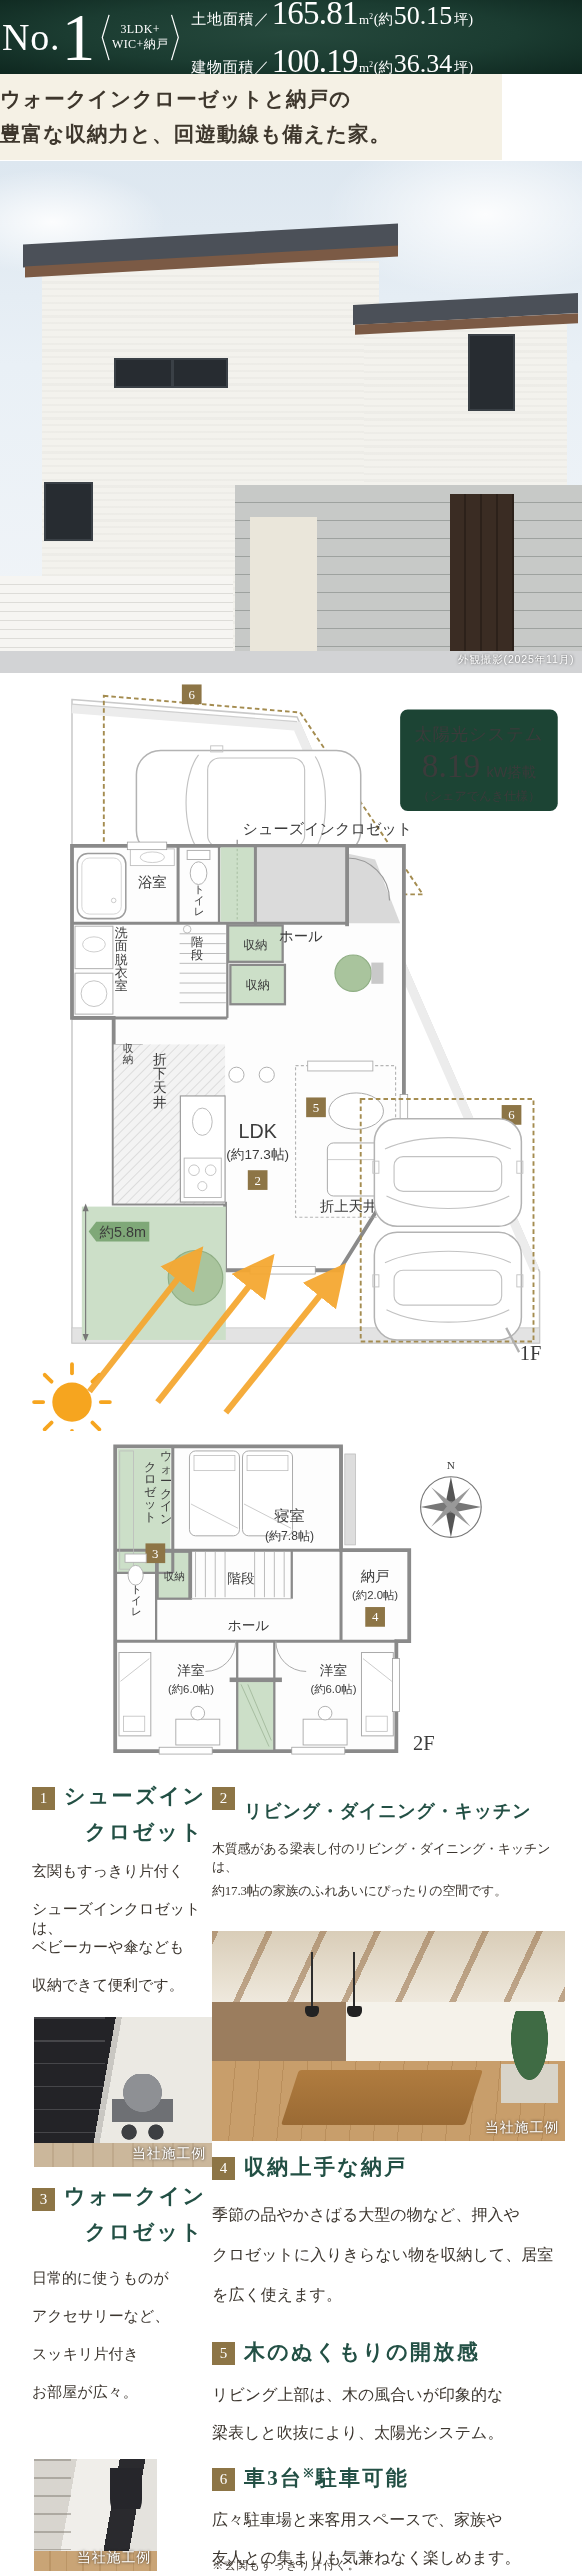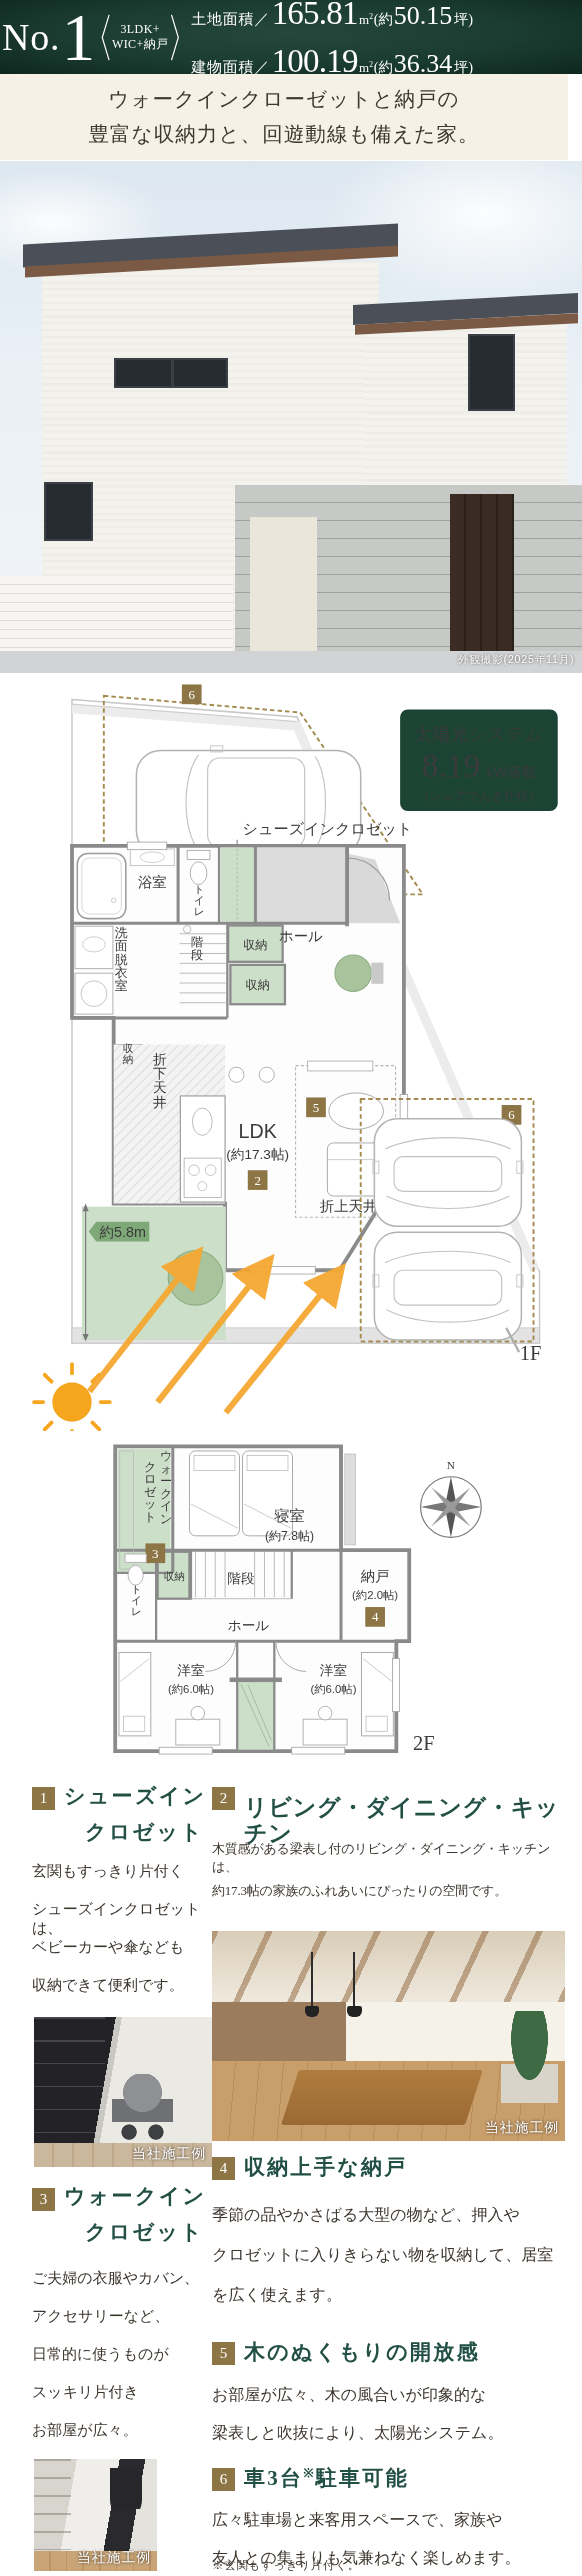--- a/index.html
+++ b/index.html
@@ -17,22 +17,22 @@
   .plan-type{display:flex;flex-direction:column;text-align:center;font-size:12px;line-height:15px;margin:0 1.5px;letter-spacing:0.4px;}
   .areas{margin-left:10.6px;display:flex;flex-direction:column;gap:12px;}
   .area-row{display:flex;align-items:baseline;white-space:nowrap;height:36px;}
   .a-label{font-size:15px;letter-spacing:0.8px;}
   .a-value{font-size:33px;margin-left:1.5px;letter-spacing:-0.8px;}
   .a-unit{font-size:13px;margin-left:1.5px;}
   .a-unit sup{font-size:7.6px;}
   .a-paren{font-size:14.4px;margin-left:0.8px;}
   .a-tsubo{font-size:26px;margin:0 0.8px;}
   
-  .catch{left:0;top:74px;width:568px;height:86px;background:#f5f1e5;color:#3e372d;
-    text-align:center;font-size:20.5px;font-weight:400;letter-spacing:1.1px;line-height:35px;padding-top:8.3px;box-sizing:border-box;}
+  .catch{left:0;top:74px;width:502px;height:86px;background:#f5f1e5;color:#3e372d;
+    text-align:left;font-size:20.5px;font-weight:700;letter-spacing:1.1px;line-height:35px;padding-top:8.3px;box-sizing:border-box;}
   
   .photo-ext{left:0;top:161px;width:582px;height:512px;overflow:hidden;
     background:linear-gradient(180deg,#dde7f0 0%,#e9f0f6 40%,#f2f5f8 100%);}
   .cloud{position:absolute;border-radius:50%;background:radial-gradient(closest-side,rgba(255,255,255,.9),rgba(255,255,255,0));}
   .roof{position:absolute;background:#4b5058;}
   .soffit{position:absolute;background:#7b5a45;}
   .wall{position:absolute;background:
     repeating-linear-gradient(180deg,rgba(0,0,0,.025) 0 2.3px,rgba(0,0,0,0) 2.3px 6.8px),#f3f2ed;}
   .win{position:absolute;background:#272c31;border:2.3px solid #3a4046;box-sizing:border-box;}
   .win .bar{position:absolute;top:0;bottom:0;width:3px;background:#3a4046;}
@@ -452,21 +452,21 @@
     </div>
     <div class="fphoto p-sic" style="left:34px;top:244px;width:178px;height:150px;">
       <div class="shelves"></div>
       <div class="floor"></div>
       <div class="stroller"></div>
       <div class="pcap">当社施工例</div>
     </div>
 
     <div class="feat-title" style="left:212px;top:10.6px;width:355px;">
       <div class="fbadge">2</div>
-      <div class="ftxt" style="font-size:23px;letter-spacing:0.8px;margin-top:11px;"><span>リビング・ダイニング・キッチン</span></div>
+      <div class="ftxt" style="font-size:18px;letter-spacing:0.8px;margin-top:17px;"><span>リビング・ダイニング・キッチン</span></div>
     </div>
     <div class="fbody" style="left:212px;top:67px;width:355px;font-size:13px;letter-spacing:-0.2px;">
       <div style="height:42px;">木質感がある梁表し付のリビング・ダイニング・キッチンは、</div>
       <div style="height:42px;">約17.3帖の家族のふれあいにぴったりの空間です。</div>
     </div>
     <div class="fphoto p-ldk" style="left:212px;top:158px;width:353px;height:210px;">
       <div class="ceil"></div>
       <div class="wallL"></div>
       <div class="floor"></div>
       <div class="table"></div>
@@ -475,23 +475,22 @@
       <div class="plant"></div>
       <div class="pcap">当社施工例</div>
     </div>
 
     <div class="feat-title" style="left:32px;top:411px;width:178px;">
       <div class="fbadge">3</div>
       <div class="ftxt"><span>ウォークイン</span>
         <span class="t2">クロゼット</span></div>
     </div>
     <div class="fbody" style="left:32px;top:496px;width:178px;font-size:15px;">
-      <div>ご夫婦の衣服やカバン、</div>
+      <div>日常的に使うものが</div>
       <div>アクセサリーなど、</div>
-      <div>日常的に使うものが</div>
       <div>スッキリ片付き</div>
       <div>お部屋が広々。</div>
     </div>
     <div class="fphoto p-wic" style="left:34px;top:686px;width:123px;height:112px;">
       <div class="shelf"></div>
       <div class="clothes"></div>
       <div class="floor"></div>
       <div class="pcap">当社施工例</div>
     </div>
 
@@ -503,21 +502,21 @@
       <div style="height:40px;">季節の品やかさばる大型の物など、押入や</div>
       <div style="height:40px;">クロゼットに入りきらない物を収納して、居室</div>
       <div style="height:40px;">を広く使えます。</div>
     </div>
 
     <div class="feat-title" style="left:212px;top:565px;">
       <div class="fbadge">5</div>
       <div class="ftxt" style="margin-top:1.5px;"><span>木のぬくもりの開放感</span></div>
     </div>
     <div class="fbody" style="left:212px;top:612px;width:355px;font-size:16px;">
-      <div>お部屋が広々、木の風合いが印象的な</div>
+      <div>リビング上部は、木の風合いが印象的な</div>
       <div>梁表しと吹抜により、太陽光システム。</div>
     </div>
 
     <div class="feat-title" style="left:212px;top:691px;">
       <div class="fbadge">6</div>
       <div class="ftxt" style="margin-top:1.5px;text-align:center;"><span>車3台</span><span class="sup">※</span><span>駐車可能</span></div>
     </div>
     <div class="fbody" style="left:212px;top:737px;width:355px;font-size:16px;">
       <div>広々駐車場と来客用スペースで、家族や</div>
       <div>友人との集まりも気兼ねなく楽しめます。</div>

